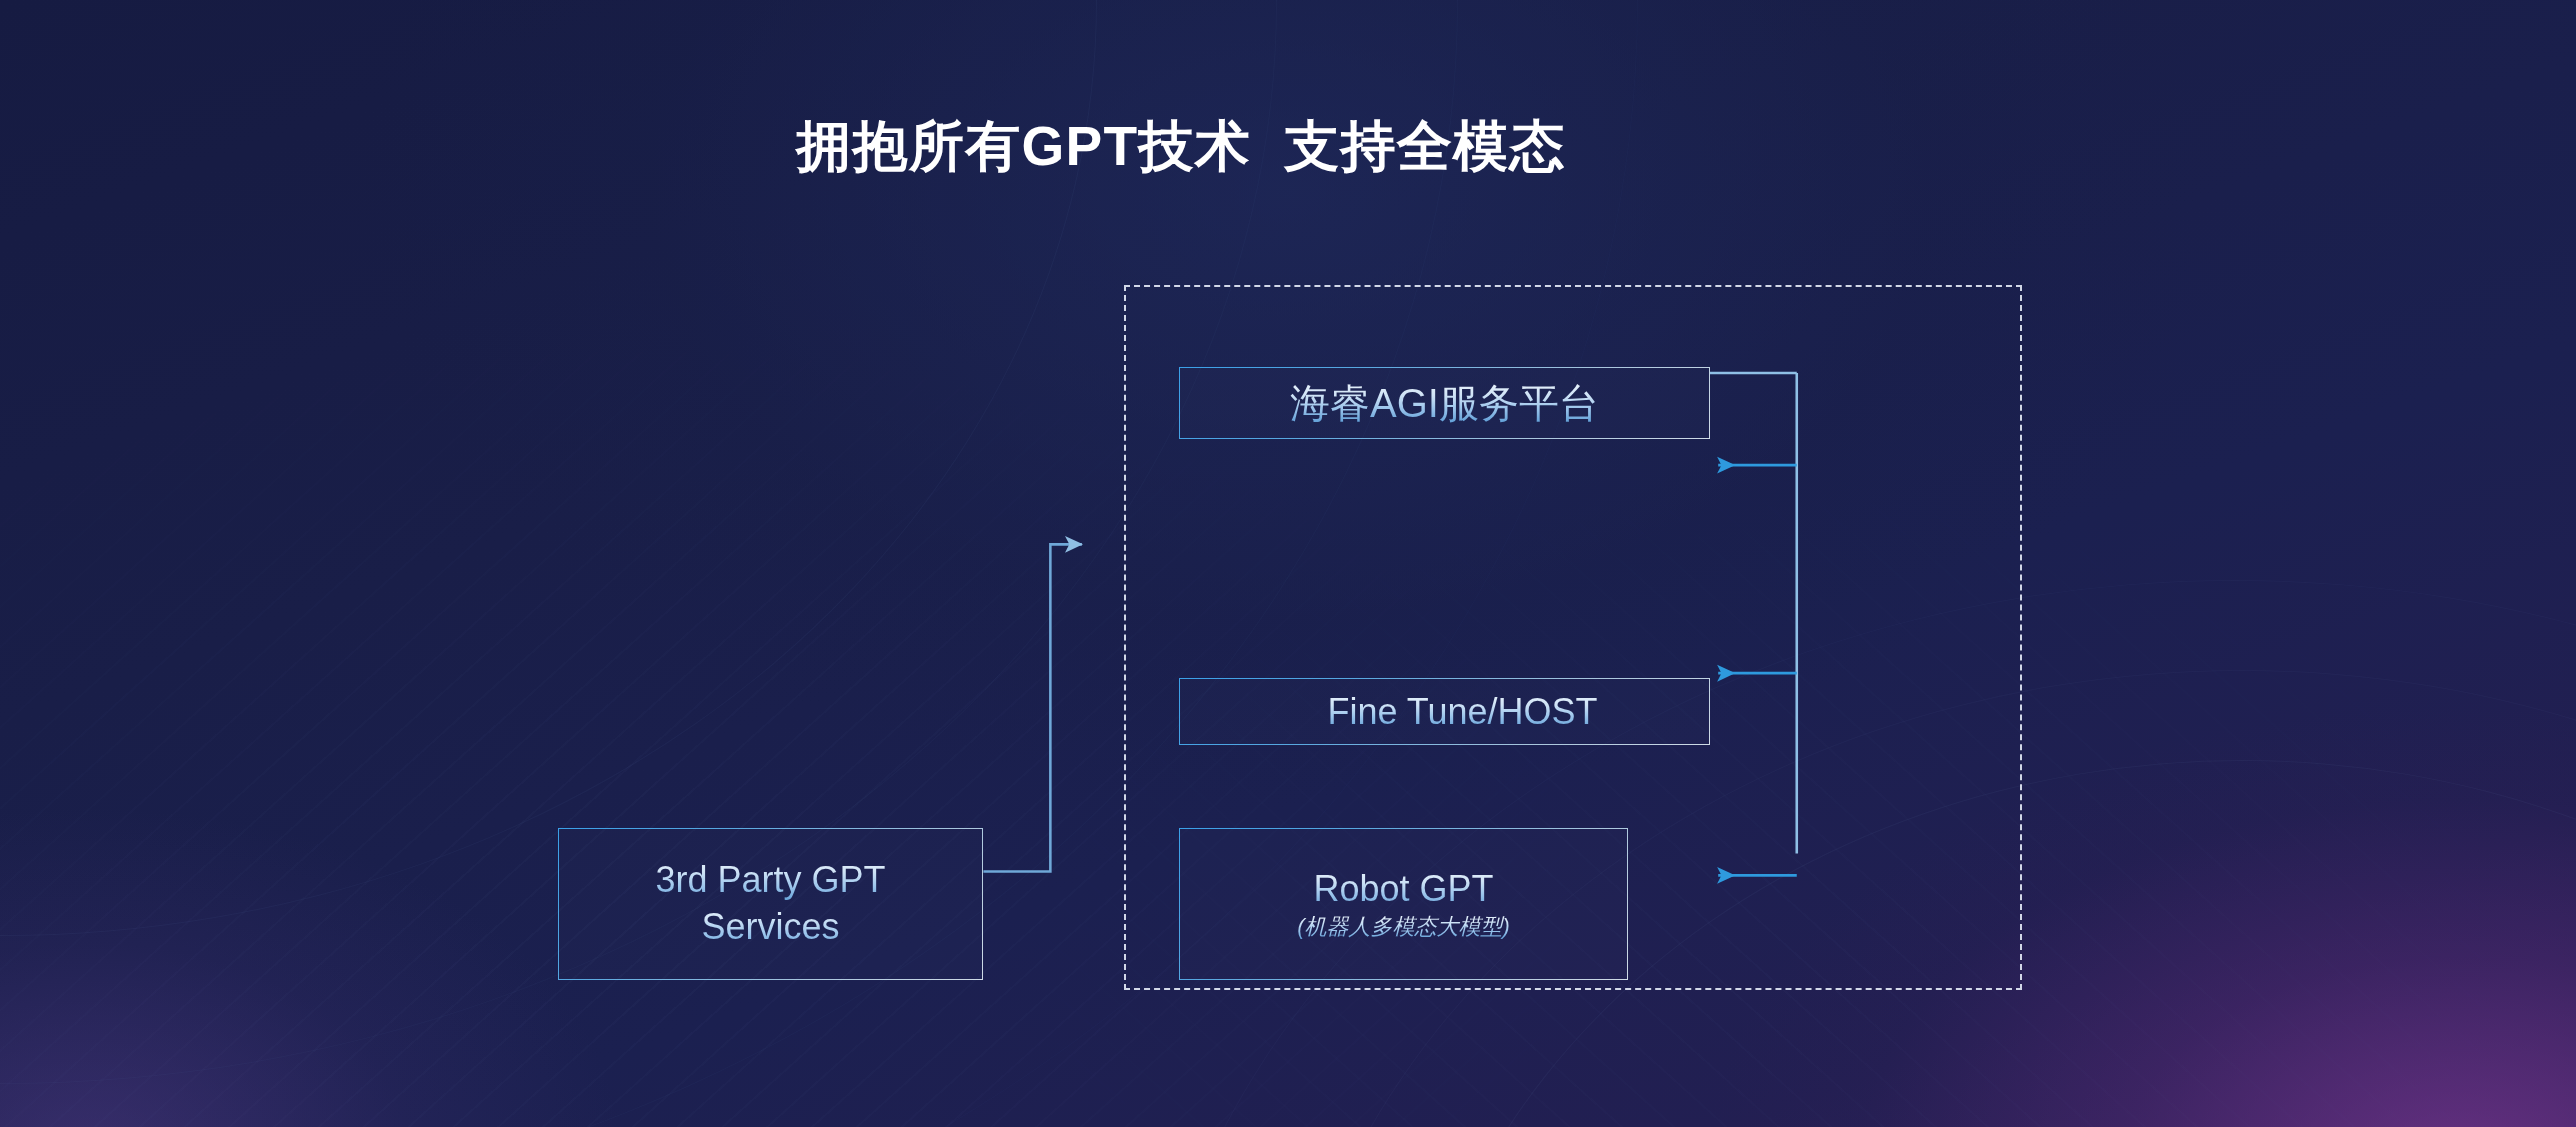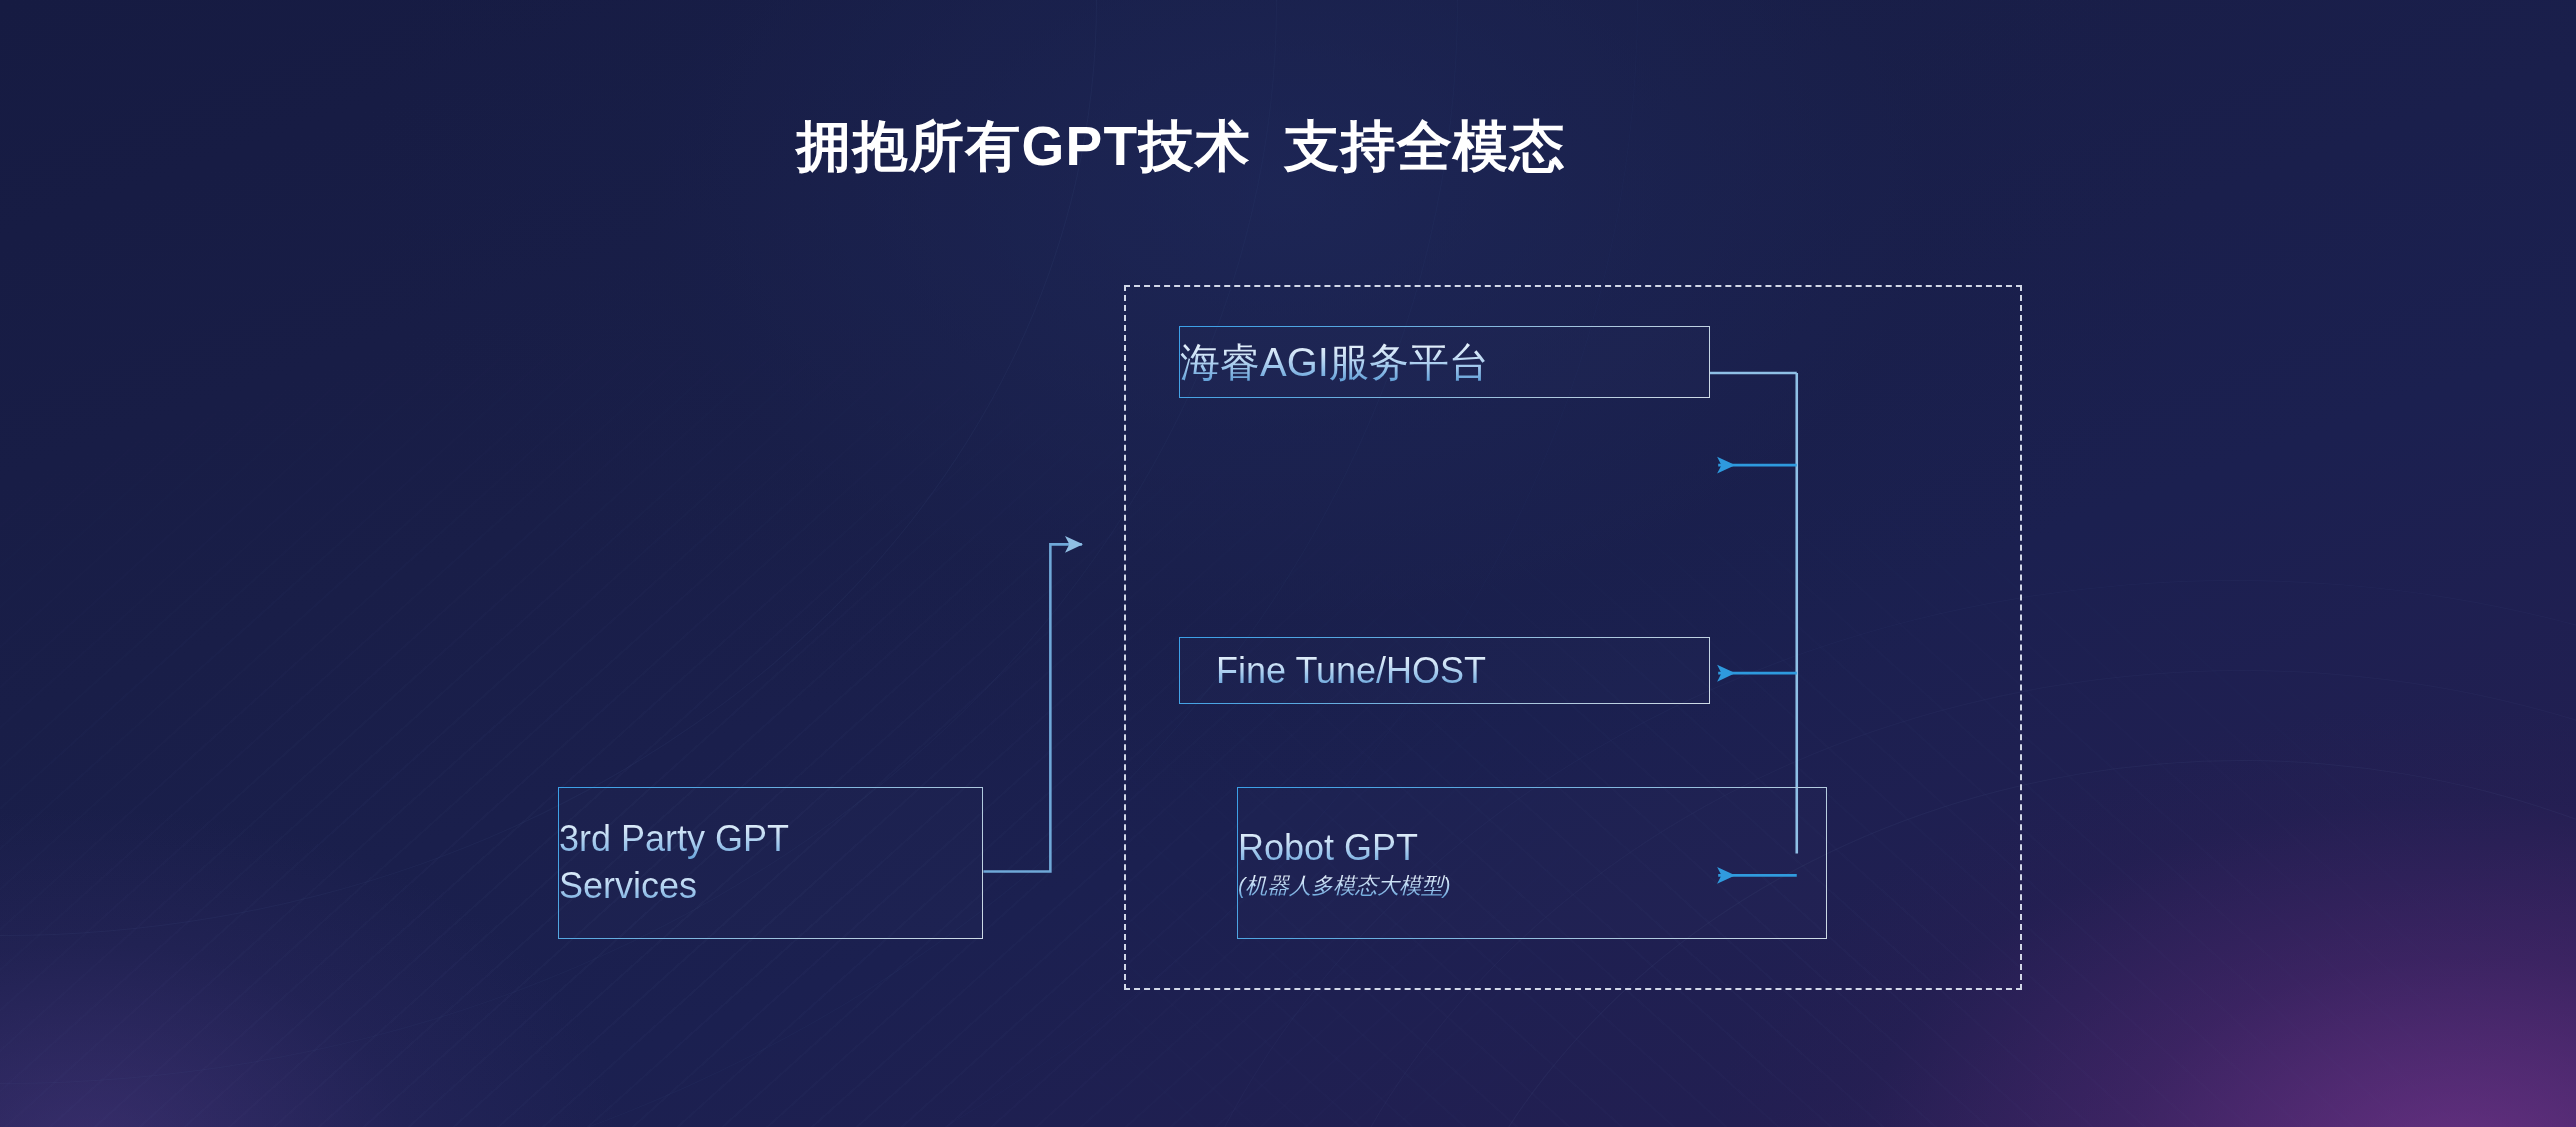--- a/index.html
+++ b/index.html
@@ -48,36 +48,37 @@
     border:2.6px dashed rgba(226,232,245,.92);
     box-sizing:border-box;
   }
 
   
   .box{
     position:absolute;box-sizing:border-box;
     border:1.9px solid;
     border-image:linear-gradient(135deg,#3aa0e8 0%,#58a8e0 30%,#a9c6dd 70%,#cfdbe6 100%) 1;
     background:rgba(255,255,255,.012);
-    display:flex;flex-direction:column;align-items:flex-start;justify-content:center;
+    display:flex;flex-direction:column;align-items:center;justify-content:center;
     text-align:center;
+    margin-top:41px;
   }
   .box .line{
     background:linear-gradient(180deg,#eaf3fb 0%,#cfe3f6 32%,#9dc6ec 62%,#5b9bd5 100%);
     -webkit-background-clip:text;background-clip:text;color:transparent;
     -webkit-text-fill-color:transparent;
     white-space:pre;
   }
   #box-agi{left:1179px;top:326px;width:531px;height:72px;}
   #box-agi .l1{font-size:40px;line-height:1.05;}
   #box-prompt{left:1179px;top:483px;width:531px;height:67px;}
   #box-prompt .l1{font-size:36px;line-height:1.05;}
   #box-finetune{left:1179px;top:637px;width:531px;height:67px;padding-left:36px;}
   #box-finetune .l1{font-size:36px;line-height:1.05;}
-  #box-robot{left:1237px;top:787px;width:590px;height:152px;}
+  #box-robot{left:1179px;top:787px;width:449px;height:152px;}
   #box-robot .l1{font-size:36px;line-height:1.18;}
   #box-robot .l2{font-size:22px;line-height:1.18;margin-top:3.9px;font-style:italic;}
   #box-thirdparty{left:558px;top:787px;width:425px;height:152px;}
   #box-thirdparty .l1{font-size:36px;line-height:1.3;}
   #box-thirdparty .l2{font-size:36px;line-height:1.3;}
 
   
   #wires{position:absolute;left:0;top:0;width:2576px;height:1128px;pointer-events:none;}
 
   

